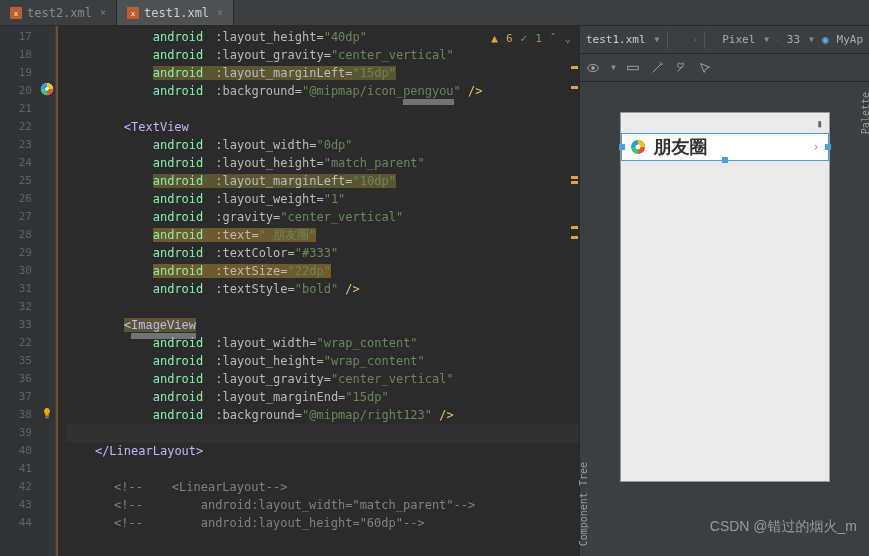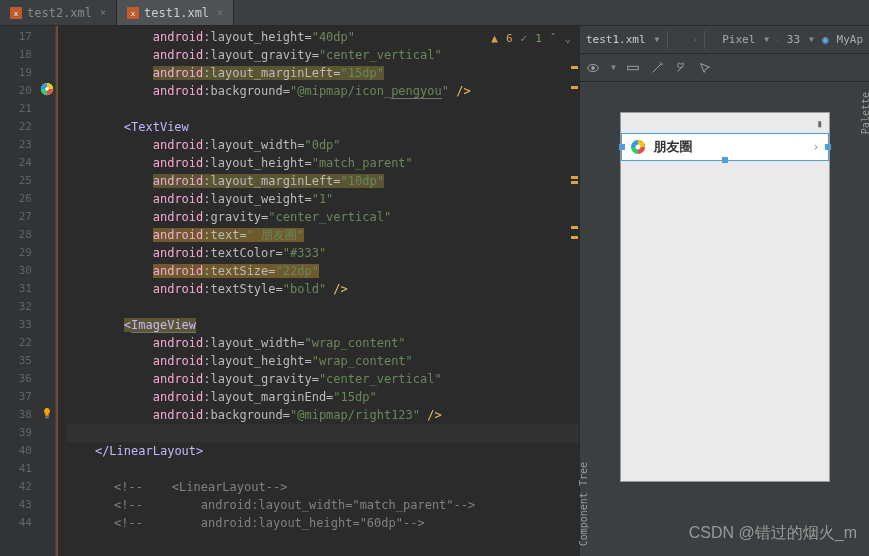--- a/index.html
+++ b/index.html
@@ -12,51 +12,51 @@
 .tab-close { color: #777; font-size: 10px; margin-left: 3px; }
 .main { display: flex; height: calc(100% - 26px); }
 .editor-pane { display: flex; flex: 1; background: #2b2b2b; position: relative; }
 .gutter { width: 38px; background: #313335; text-align: right; padding-right: 6px; color: #606366; font-size: 11px; line-height: 18px; padding-top: 2px; }
 .gutter-icons { width: 18px; background: #313335; border-right: 1px solid #3c3f41; position: relative; }
 .margin-line { width: 2px; background: #6d4f2f; }
 .code { flex: 1; padding: 2px 0 2px 8px; line-height: 18px; white-space: pre; font-size: 12px; overflow: hidden; }
 .code .line { height: 18px; }
 .caret-line { background: #323232; }
 .tag { color: #c4b5fd; }
-.ns { color: #f9a8d4; }
-.attr { color: #bababa; }
+.ns { color: #86efac; }
+.attr { color: #bababa; padding-left: 12px; }
 .val { color: #6a8759; }
 .br { color: #e8bf6a; }
 .cmt { color: #808080; margin-left: 48px; }
-.underline { border-bottom: 1px solid #737373; }
+.underline { border-bottom: 6px solid #737373; font-family: Liberation Mono, monospace; }
 .hl { background: #5b5532; }
 .hl2 { background: #6e5a2c; }
 .right-pane { width: 290px; background: #3c3f41; border-left: 1px solid #282828; display: flex; flex-direction: column; }
 .toolbar1 { display: flex; align-items: center; height: 28px; padding: 0 6px; gap: 8px; border-bottom: 1px solid #282828; font-size: 11px; }
 .toolbar1 .file { color: #ccc; }
 .toolbar1 .sep { width: 1px; height: 18px; background: #555; }
 .toolbar1 .device { color: #aaa; }
 .toolbar2 { display: flex; align-items: center; height: 28px; padding: 0 6px; gap: 10px; border-bottom: 1px solid #282828; }
 .tool-icon { width: 14px; height: 14px; color: #aaa; cursor: pointer; }
 .preview { flex: 1; display: flex; align-items: flex-start; justify-content: center; padding: 30px 10px; position: relative; }
 .phone { width: 210px; height: 370px; background: #eaeaea; border: 1px solid #999; position: relative; }
 .phone-header { height: 20px; background: #eaeaea; display: flex; justify-content: flex-end; align-items: center; padding: 0 6px; }
 .phone-row { background: #fff; border: 1px solid #4e9ed8; height: 28px; display: flex; align-items: center; padding: 0 8px; position: relative; }
 .phone-row .dot { width: 6px; height: 6px; background: #4e9ed8; position: absolute; }
 .phone-icon { width: 16px; height: 16px; margin-right: 8px; }
-.phone-text { color: #333; font-size: 13px; font-family: Liberation Mono, monospace; font-weight: bold; }
+.phone-text { color: #333; font-size: 18px; font-family: Liberation Mono, monospace; font-weight: bold; }
 .phone-arrow { margin-left: auto; color: #999; font-size: 12px; }
 .side-label { position: absolute; writing-mode: vertical-rl; transform: rotate(180deg); font-size: 10px; color: #999; }
 .errors { position: absolute; top: 6px; right: 8px; display: flex; gap: 8px; font-size: 11px; align-items: center; }
 .warn { color: #d9a343; }
 .ok { color: #6a9e5e; }
 .marks { position: absolute; right: 0; top: 0; width: 10px; height: 100%; }
 .mark { position: absolute; right: 1px; width: 7px; height: 3px; }
 .mark.y { background: #d9a343; }
-.watermark { position: absolute; bottom: 12px; right: 12px; color: #999; font-size: 16px; font-family: sans-serif; }
+.watermark { position: absolute; bottom: 20px; right: 12px; color: #999; font-size: 14px; font-family: sans-serif; }
 .dd { font-size: 8px; color: #888; margin-left: 1px; }
 </style>
 </head>
 <body>
 
 <div class="tabs">
   <div class="tab inactive">
     <svg class="tab-icon" viewBox="0 0 16 16">
         <rect width="16" height="16" fill="#c15b2d"></rect>
         <text x="8" y="12" text-anchor="middle" fill="#fff" font-size="10">x</text>

